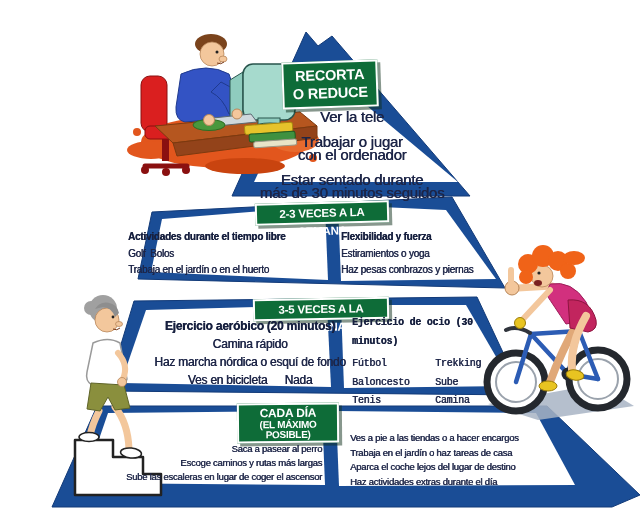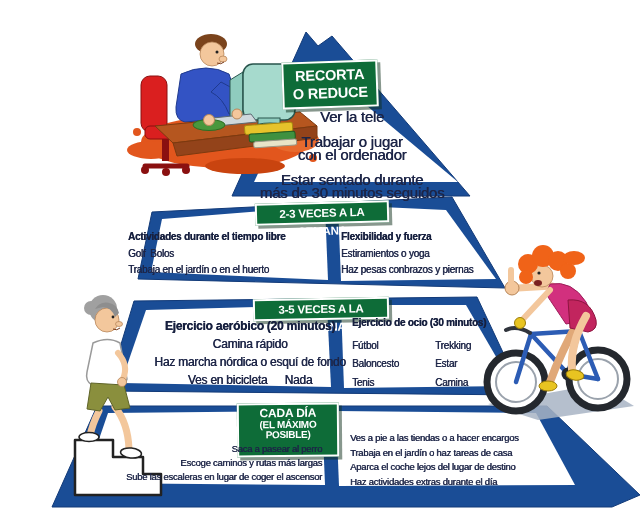--- a/index.html
+++ b/index.html
@@ -13,35 +13,35 @@
   .txt{
     position:absolute;color:#1d2547;font-weight:400;
     text-shadow:0.45px 0 0 currentColor;letter-spacing:-0.25px;
   }
   .txt .hd{font-weight:700;text-shadow:0.3px 0 0 currentColor;color:#17203f;}
   #lvl1-text{left:243px;top:110px;width:218px;font-size:15px;line-height:13.5px;text-align:center;}
   #lvl1-text .gap{margin-top:11px;}
   #lvl2-left{left:128px;top:229px;width:198px;font-size:10px;line-height:16.5px;text-align:left;}
   #lvl2-right{left:341px;top:229px;width:165px;font-size:10px;line-height:16.5px;}
   #lvl3-left{left:152px;top:317px;width:196px;font-size:12px;line-height:18px;text-align:center;}
-  #lvl3-right{left:352px;top:314px;width:152px;font-size:10px;line-height:18.5px;}
+  #lvl3-right{left:352px;top:314px;width:152px;font-size:10px;line-height:18.5px;font-family:Liberation Mono, monospace;}
   #lvl3-right .cols{display:flex;gap:19px;margin-top:4px;}
   #lvl3-right .col1{width:64px;}
   #lvl4-left{left:105px;top:442px;width:217px;font-size:9.5px;line-height:14px;text-align:right;}
   #lvl4-right{left:350px;top:431px;width:225px;font-size:9.5px;line-height:14.5px;}
   
   .banner{
     position:absolute;background:#0e6c38;color:#ffffff;font-weight:700;
     text-align:center;border:2px solid #ffffff;
     box-shadow:3px 3px 0 rgba(16,48,28,0.5);letter-spacing:-0.2px;
   }
   #banner1{left:282px;top:61px;width:92px;padding:3px 0 4px;font-size:14.5px;line-height:18px;transform:rotate(-2deg);}
   #banner2{left:255px;top:202px;width:130px;height:18px;line-height:18px;font-size:11.5px;transform:rotate(-1.5deg);}
   #banner3{left:253px;top:298px;width:132px;height:18px;line-height:18px;font-size:11.5px;transform:rotate(-1deg);}
-  #banner4{left:237px;top:403px;width:98px;padding:2px 0 15px;font-size:12px;line-height:13px;transform:rotate(-0.5deg);}
+  #banner4{left:237px;top:403px;width:98px;padding:2px 0 1px;font-size:12px;line-height:13px;transform:rotate(-0.5deg);}
   #banner4 .sub{font-size:10px;line-height:10px;letter-spacing:-0.3px;}
 </style>
 </head>
 <body>
 
 <div class="canvas">
 
   <svg class="abs" style="left:0;top:0" width="642" height="518" viewBox="0 0 642 518">
 
     <g>
@@ -227,21 +227,21 @@
   <div class="txt" id="lvl3-right">
     <div class="hd">Ejercicio de ocio (30 minutos)</div>
     <div class="cols">
       <div class="col1">
         <div>Fútbol</div>
         <div>Baloncesto</div>
         <div>Tenis</div>
       </div>
       <div class="col2">
         <div>Trekking</div>
-        <div>Estar</div>
+        <div>Sube</div>
         <div>Camina</div>
       </div>
     </div>
   </div>
 
   <div class="txt" id="lvl4-left">
     <div>Saca a pasear al perro</div>
     <div>Escoge caminos y rutas más largas</div>
     <div>Sube las escaleras en lugar de coger el ascensor</div>
   </div>

